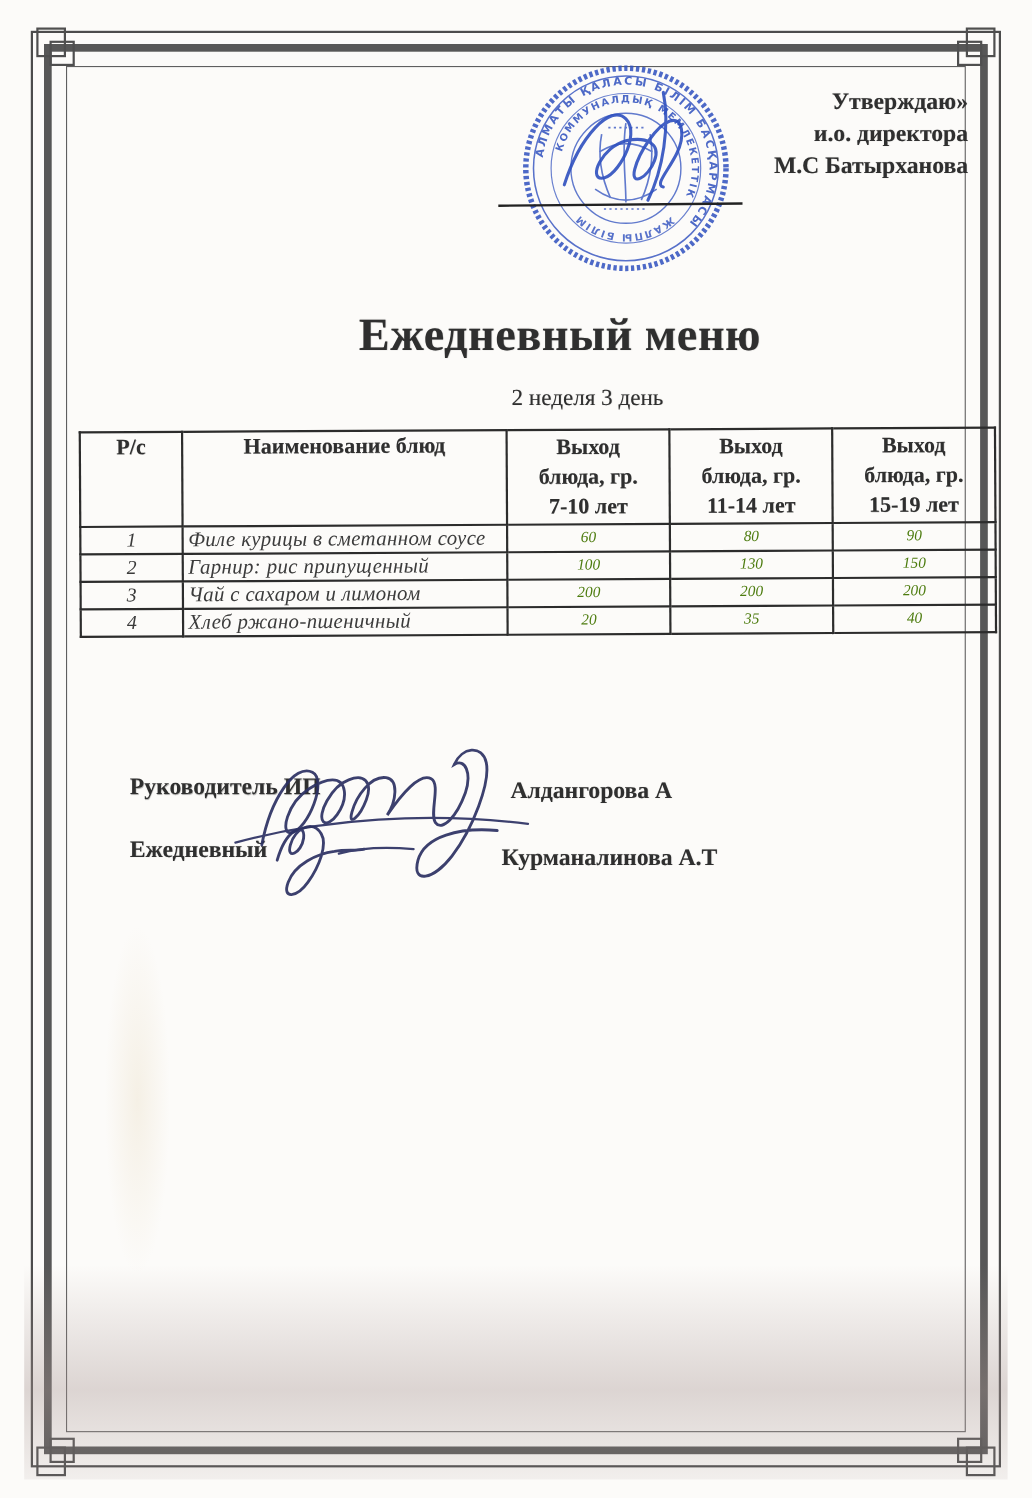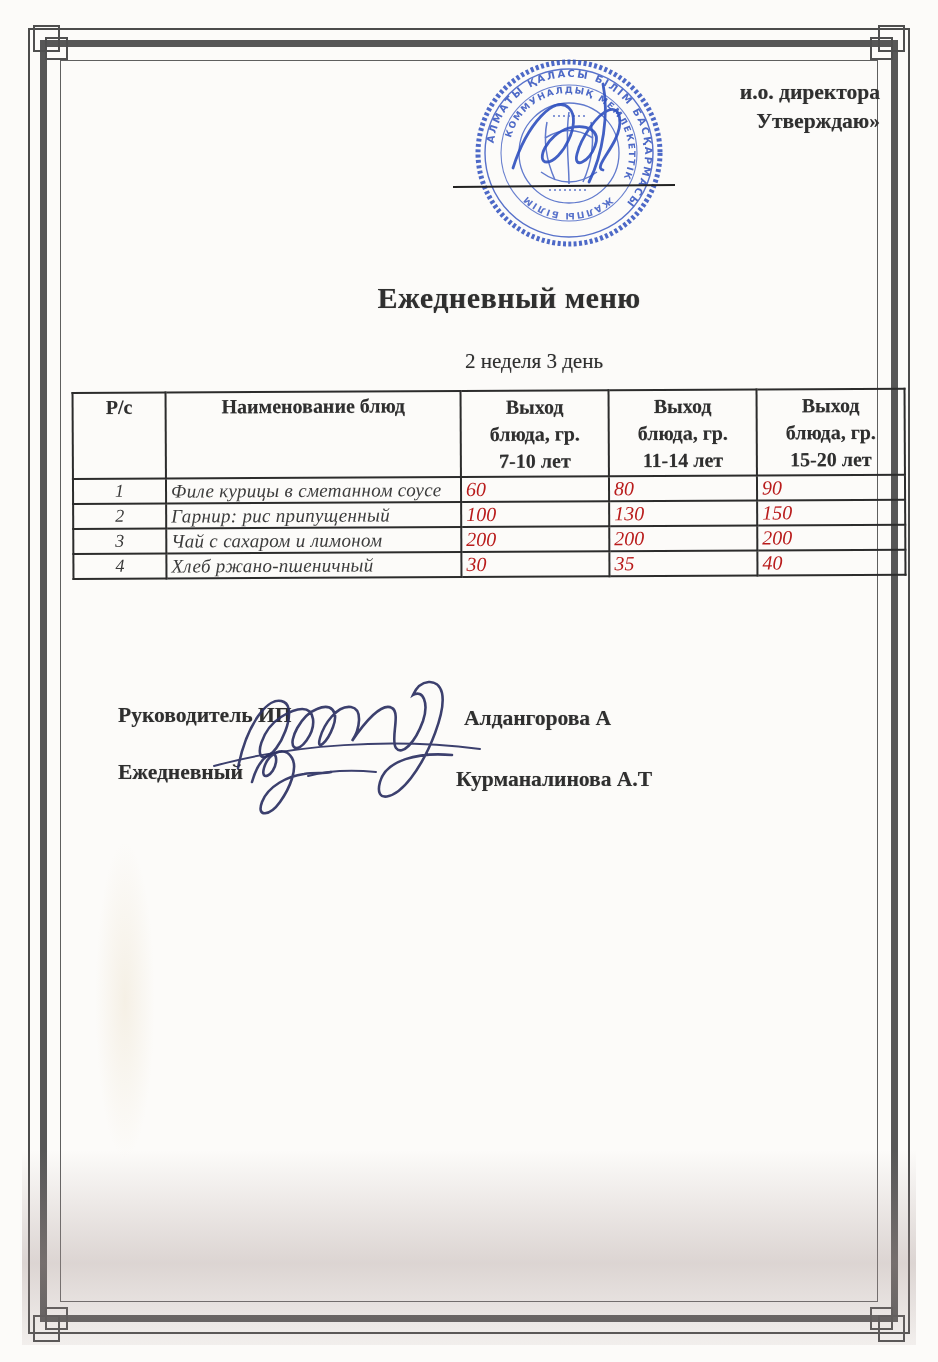--- a/index.html
+++ b/index.html
@@ -27,21 +27,21 @@
     position:absolute; top:78px; right:58px; width:320px;
     text-align:right; font-weight:700; font-size:21.5px; line-height:29px;
     text-shadow:.3px .3px .7px rgba(70,70,70,.45);
   }
   .stamp-svg{position:absolute; left:443px; top:50px; width:252px; height:214px; filter:blur(.25px);}
   .stamp-ink{stroke:var(--stamp-ink,#2e4fbe); fill:none;}
   .stamp-text{fill:var(--stamp-ink,#2e4fbe); font-family:"DejaVu Sans",sans-serif; font-weight:700;}
   
   .title{
     position:absolute; left:0; right:0; top:281px; padding-left:80px;
-    text-align:center; font-size:30px; font-weight:700; letter-spacing:.5px;
+    text-align:center; font-size:42px; font-weight:700; letter-spacing:.5px;
     text-shadow:.4px .4px .8px rgba(60,60,60,.5);
   }
   .subtitle{
     position:absolute; left:0; right:0; top:349px; padding-left:130px;
     text-align:center; font-size:21px; font-weight:400;
     text-shadow:.3px .3px .7px rgba(70,70,70,.45);
   }
   
   .menu-table-wrap{position:absolute; left:72px; top:390px; width:790px; transform:rotate(-.3deg);}
   table.menu{border-collapse:collapse; width:790px; table-layout:fixed;}
@@ -49,21 +49,21 @@
   th.h-num  {width:83px;  vertical-align:top; padding-top:3px;margin-left:36px;}
   th.h-dish {width:285px; vertical-align:top; padding-top:4px;}
   th.h-col  {width:138px; vertical-align:middle;}
   tr.head-row{height:86px;}
   tr.data-row{height:25px;}
   th{font-size:20px; font-weight:700; text-align:center; line-height:27px;
      text-shadow:.3px .3px .6px rgba(70,70,70,.45);}
   td.c-num{width:83px; text-align:center; font-style:italic; font-size:18px; color:#3a3a3a;}
   td.c-dish{width:285px; font-style:italic; font-size:19px; color:#3c3c3c; letter-spacing:.3px;
             white-space:nowrap;}
-  td.c-val{width:138px; font-style:italic; font-size:20px; color:#b91c1c;}
+  td.c-val{width:138px; text-align:center; font-style:italic; font-size:14px; color:#4d7c0f;}
   
   .sig-label{position:absolute; font-size:21.5px; font-weight:700;
              text-shadow:.3px .3px .7px rgba(70,70,70,.45); white-space:nowrap;}
   .sig-svg{position:absolute; left:168px; top:650px; width:420px; height:210px;}
   .pen{stroke:#2c3163; fill:none; stroke-linecap:round; opacity:.92;}
 </style>
 </head>
 <body>
 
 <div class="page">
@@ -115,22 +115,23 @@
 
     <g class="stamp-ink" stroke-width="2.8" stroke-linecap="round" opacity=".9">
       <path d="M70,118 C84,74 112,44 126,58 C140,72 118,112 104,112 C92,112 104,84 126,78 C144,74 158,80 152,96 C146,112 130,120 134,104 C138,88 154,64 166,60 C178,56 180,74 172,90 C164,106 152,118 160,120"></path>
       <path d="M160,34 C166,64 160,104 146,132"></path>
     </g>
 
     <line x1="10" y1="137" x2="232" y2="135" stroke="#222" stroke-width="2.2"></line>
   </svg>
 
   <div class="approval">
+    <div>Утверждаю»</div>
     <div>и.о. директора</div>
-    <div>Утверждаю»</div>
+    <div>М.С Батырханова</div>
   </div>
 
   <div class="title">Ежедневный меню</div>
   <div class="subtitle">2 неделя 3 день</div>
 
   <div class="menu-table-wrap">
     <table class="menu">
       <tbody>
         <tr class="head-row">
           <th class="h-num">Р/с</th>
@@ -141,21 +142,21 @@
             <div>7-10 лет</div>
           </th>
           <th class="h-col">
             <div>Выход</div>
             <div>блюда, гр.</div>
             <div>11-14 лет</div>
           </th>
           <th class="h-col">
             <div>Выход</div>
             <div>блюда, гр.</div>
-            <div>15-20 лет</div>
+            <div>15-19 лет</div>
           </th>
         </tr>
         <tr class="data-row">
           <td class="c-num">1</td>
           <td class="c-dish">Филе курицы в сметанном соусе</td>
           <td class="c-val">60</td>
           <td class="c-val">80</td>
           <td class="c-val">90</td>
         </tr>
         <tr class="data-row">
@@ -168,21 +169,21 @@
         <tr class="data-row">
           <td class="c-num">3</td>
           <td class="c-dish">Чай с сахаром и лимоном</td>
           <td class="c-val">200</td>
           <td class="c-val">200</td>
           <td class="c-val">200</td>
         </tr>
         <tr class="data-row">
           <td class="c-num">4</td>
           <td class="c-dish">Хлеб ржано-пшеничный</td>
-          <td class="c-val">30</td>
+          <td class="c-val">20</td>
           <td class="c-val">35</td>
           <td class="c-val">40</td>
         </tr>
       </tbody>
     </table>
   </div>
 
   <div class="sig-label" style="left:118px; top:703px;">Руководитель ИП</div>
   <div class="sig-label" style="left:464px; top:706px;">Алдангорова А</div>
   <div class="sig-label" style="left:118px; top:760px;">Ежедневный</div>

